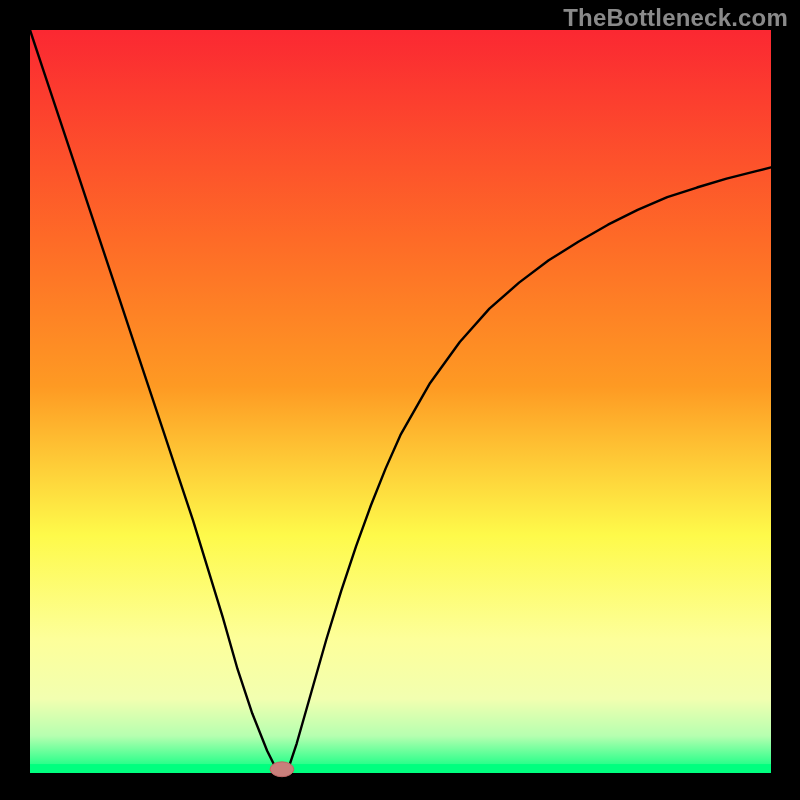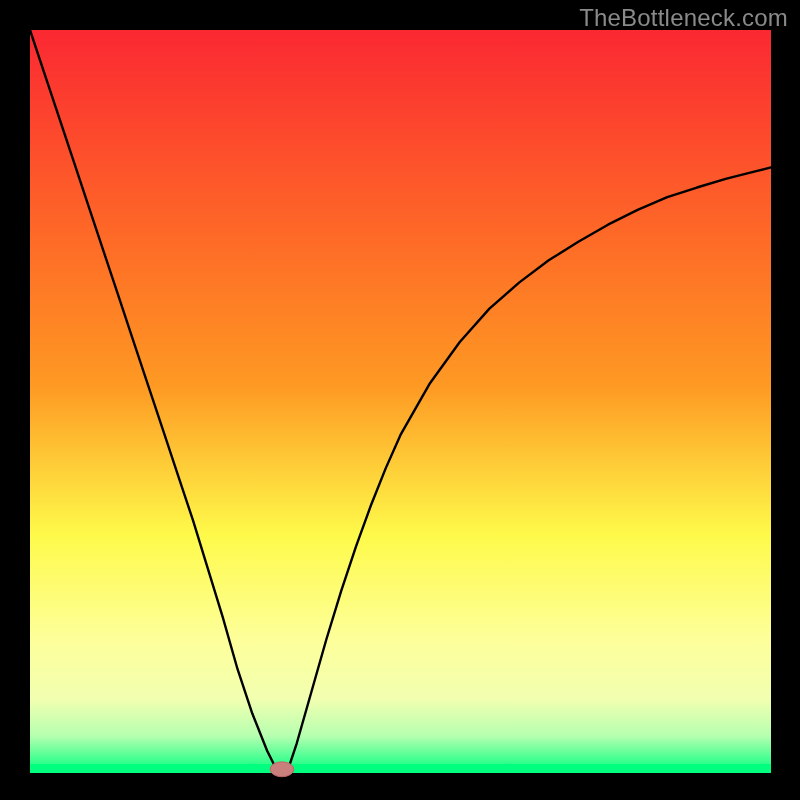--- a/index.html
+++ b/index.html
@@ -15,21 +15,21 @@
     position: relative;
     width: 800px;
     height: 800px;
   }
   .watermark {
     position: absolute;
     top: 4px;
     right: 12px;
     color: #8a8a8a;
     font-size: 24px;
-    font-weight: 400;
+    font-weight: 700;
     letter-spacing: 0.2px;
     z-index: 5;
   }
   svg.plot {
     position: absolute;
     left: 0;
     top: 0;
     width: 800px;
     height: 800px;
   }

